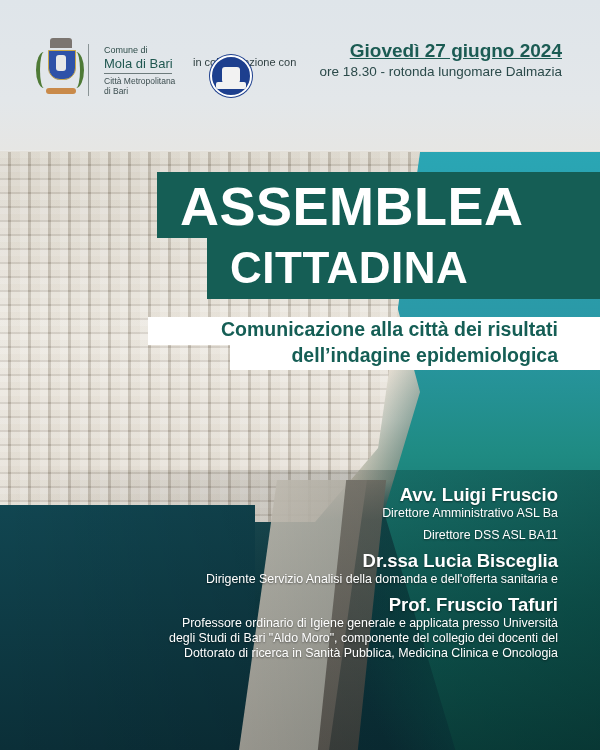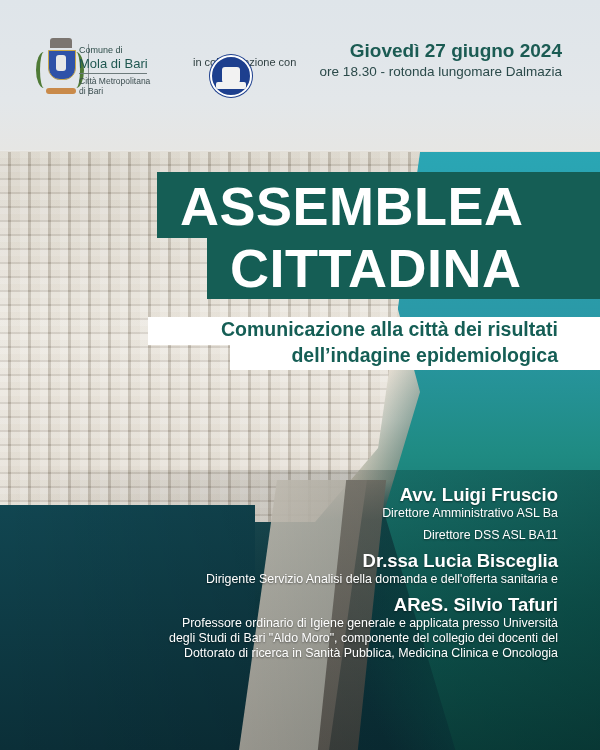--- a/index.html
+++ b/index.html
@@ -29,39 +29,39 @@
 
   
   .logo-mola { position:absolute; left:36px; top:38px; width:48px; height:60px; }
   .crest-crown { position:absolute; left:14px; top:0; width:22px; height:10px; background:#7b7570; border-radius:3px 3px 0 0; }
   .crest-shield { position:absolute; left:12px; top:12px; width:26px; height:28px; background:#2f52a8; border-radius:0 0 12px 12px; border:1px solid #c9a84a; }
   .crest-figure { position:absolute; left:20px; top:17px; width:10px; height:16px; background:#e8e8e8; border-radius:3px; }
   .crest-wreath-l { position:absolute; left:0; top:14px; width:12px; height:36px; border-left:4px solid #4e7a36; border-radius:50% 0 0 50%; }
   .crest-wreath-r { position:absolute; right:0; top:14px; width:12px; height:36px; border-right:4px solid #4e7a36; border-radius:0 50% 50% 0; }
   .crest-ribbon { position:absolute; left:10px; top:50px; width:30px; height:6px; background:#c98a4a; border-radius:3px; }
   .logo-divider { position:absolute; left:88px; top:44px; width:1px; height:52px; background:#8a9496; }
-  .comune-text { position:absolute; left:79px; top:45px; color:#2f4d4a; }
+  .comune-text { position:absolute; left:104px; top:45px; color:#2f4d4a; }
   .comune-small { font-size:9px; line-height:11px; display:block; }
   .comune-big { font-size:13px; font-weight:normal; line-height:15px; display:block; color:#1f5750; }
   .comune-rule { width:68px; height:1px; background:#6d7b7c; margin:2px 0 2px; }
   .comune-sub { font-size:8.5px; line-height:10px; display:block; color:#3c4e50; }
   .collab-label { position:absolute; left:193px; top:56px; font-size:11px; color:#2f3f41; }
   .collab-logo { position:absolute; left:210px; top:55px; width:38px; height:38px; border-radius:50%; background:#1d3f8e; border:2px solid #fff; box-shadow:0 0 0 1px #1d3f8e; }
   .collab-inner { position:absolute; left:10px; top:10px; width:18px; height:16px; background:#f2f2f2; border-radius:3px; }
   .collab-band { position:absolute; left:4px; top:25px; width:30px; height:7px; background:#f2f2f2; border-radius:2px; }
 
-  .date { position:absolute; right:38px; top:40px; font-size:19px; font-weight:bold; color:#1b5b53; text-align:left; }
+  .date { position:absolute; right:38px; top:40px; font-size:19px; font-weight:bold; color:#1b5b53; text-align:left;text-decoration:underline; }
   .venue { position:absolute; right:38px; top:64px; font-size:13.5px; color:#2b4a4a; text-align:right; }
 
   
   .banner-top { position:absolute; left:157px; top:172px; right:0; height:66px; background:#155e55; }
   .banner-bot { position:absolute; left:207px; top:236px; right:0; height:63px; background:#155e55; }
   .banner-top-text, .banner-bot-text { position:absolute; color:#fff; font-weight:bold; font-family:"Liberation Sans", sans-serif; letter-spacing:0.5px; }
   .banner-top-text { left:180px; top:174px; font-size:54px; line-height:64px; }
-  .banner-bot-text { left:230px; top:237px; font-size:54px; line-height:62px; }
+  .banner-bot-text { left:230px; top:237px; font-size:44px; line-height:62px; }
 
   .sub1 { position:absolute; left:148px; top:317px; right:0; height:28px; background:#fff; }
   .sub2 { position:absolute; left:230px; top:345px; right:0; height:25px; background:#fff; }
   .sub-text { position:absolute; right:42px; color:#155e55; font-weight:bold; font-size:19.5px; text-align:left; white-space:nowrap; }
   .sub-text.l1 { top:318px; }
   .sub-text.l2 { top:344px;margin-left:24px; }
 
   
   .speakers { position:absolute; right:42px; top:484px; width:440px; text-align:right; color:#fff; text-shadow:0 1px 2px rgba(0,0,0,.45); }
   .speaker { margin-bottom:7px; }
@@ -121,19 +121,19 @@
       <span class="sp-role">Direttore Amministrativo ASL Ba</span>
     </div>
     <div class="speaker">
       <span class="sp-role">Direttore DSS ASL BA11</span>
     </div>
     <div class="speaker">
       <span class="sp-name">Dr.ssa Lucia Bisceglia</span>
       <span class="sp-role">Dirigente Servizio Analisi della domanda e dell'offerta sanitaria e</span>
     </div>
     <div class="speaker">
-      <span class="sp-name">AReS. Silvio Tafuri</span>
+      <span class="sp-name">Prof. Fruscio Tafuri</span>
       <span class="sp-role">Professore ordinario di Igiene generale e applicata presso Università</span>
       <span class="sp-role">degli Studi di Bari "Aldo Moro", componente del collegio dei docenti del</span>
       <span class="sp-role">Dottorato di ricerca in Sanità Pubblica, Medicina Clinica e Oncologia</span>
     </div>
   </div>
 </div>
 
 </body></html>

